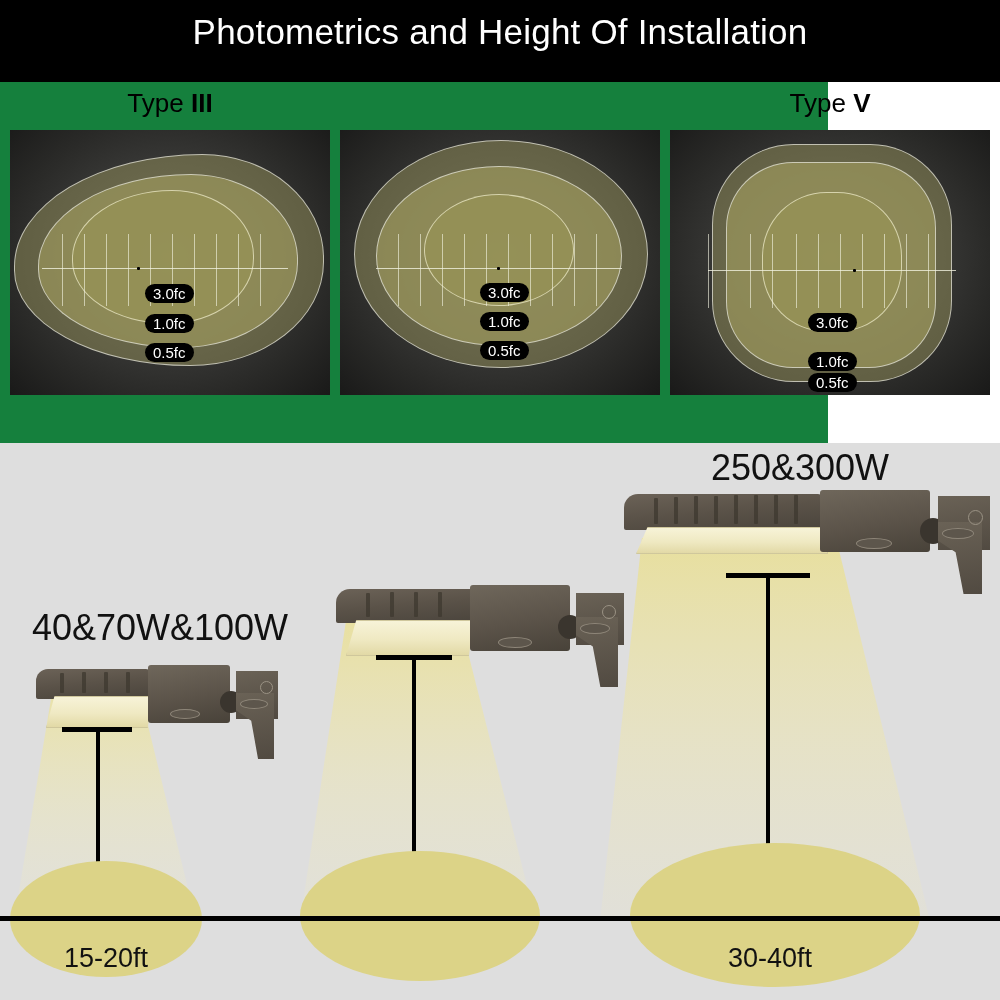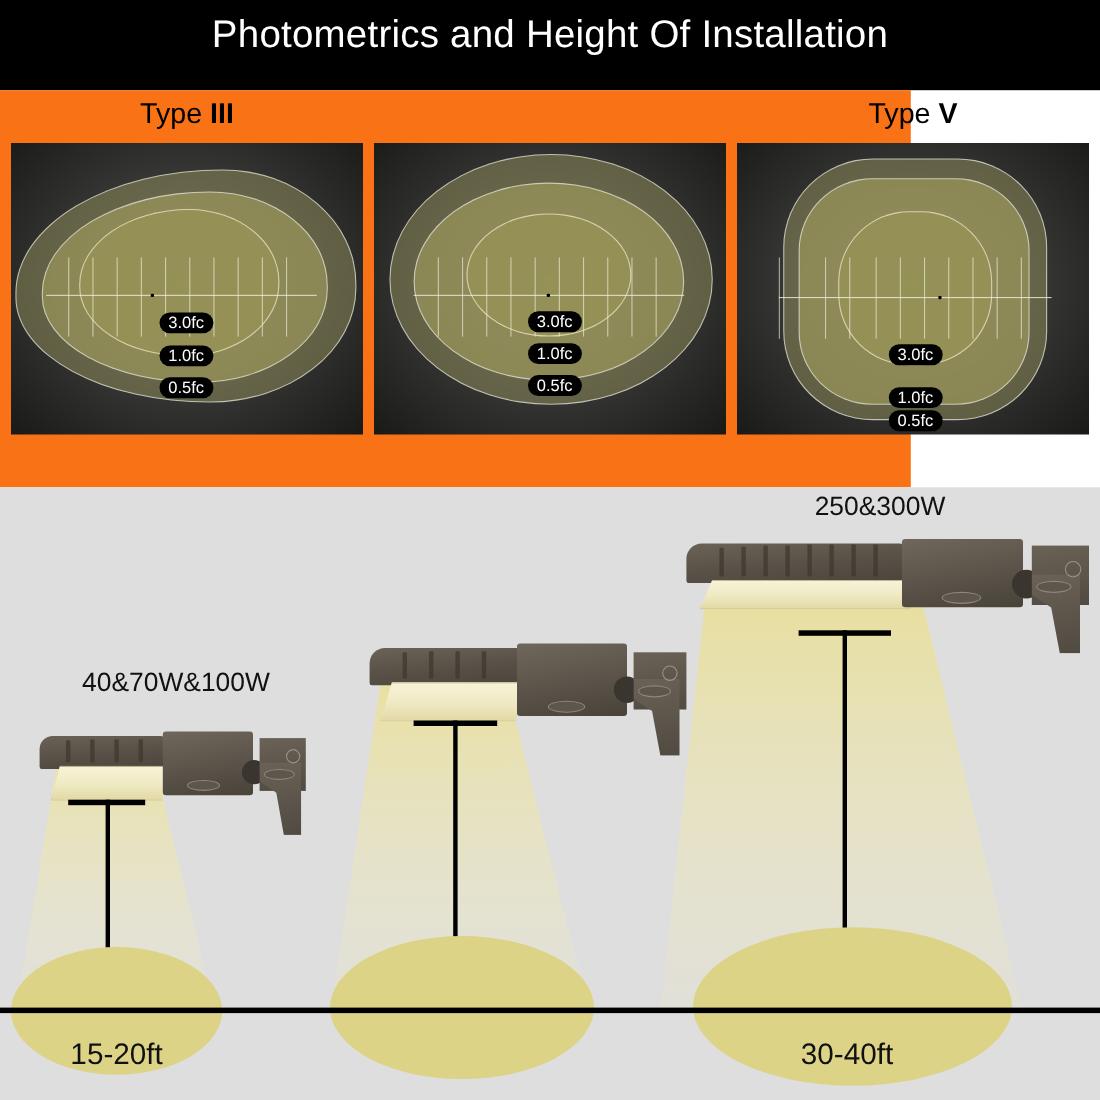--- a/index.html
+++ b/index.html
@@ -6,21 +6,21 @@
   body{width:1000px;height:1000px;overflow:hidden;background:#ffffff;
        font-family:"Liberation Sans",sans-serif;}
   .page{position:relative;width:1000px;height:1000px;}
 
   
   .banner{position:absolute;left:0;top:0;width:1000px;height:82px;background:#000;}
   .banner-title{position:absolute;left:0;top:12px;width:1000px;text-align:center;
       color:#fff;font-size:35px;font-weight:400;letter-spacing:.2px;white-space:nowrap;}
 
   
-  .photo-section{position:absolute;left:0;top:82px;width:828px;height:361px;background:#f97316;}
+  .photo-section{position:absolute;left:0;top:82px;width:828px;height:361px;background:#15803d;}
   .type-head{position:absolute;top:6px;font-size:26px;color:#000;text-align:center;white-space:nowrap;}
   .type-head .num{font-weight:700;}
   .th1{left:10px;width:320px;}
   .th2{left:340px;width:320px;}
   .th3{left:670px;width:320px;}
 
   .panel{position:absolute;top:48px;height:265px;overflow:hidden;
       background:radial-gradient(ellipse 78% 82% at 50% 48%, #4d4d4b 0%, #3b3b39 38%, #2a2a28 64%, #1c1c1b 86%, #131312 100%);}
   .p1{left:10px;width:320px;}
   .p2{left:340px;width:320px;}
@@ -58,21 +58,21 @@
       font-size:15px;line-height:19px;height:19px;padding:0 8px;white-space:nowrap;
       text-align:center;font-family:"Liberation Sans",sans-serif;}
 
   .caption{position:absolute;left:8px;top:398px;font-size:24px;color:#111;white-space:nowrap;}
   .caption .mh{margin-left:44px;}
 
   
   .install{position:absolute;left:0;top:443px;width:1000px;height:557px;background:#dedede;}
   .ground{position:absolute;left:0;top:473px;width:1000px;height:5px;background:#000;}
 
-  .wlabel{position:absolute;font-size:24px;color:#111;white-space:nowrap;text-align:center;}
+  .wlabel{position:absolute;font-size:36px;color:#111;white-space:nowrap;text-align:center;}
 
   
   .beam{position:absolute;}
   .pool{position:absolute;border-radius:50%;background:#dcd387;}
   .mast{position:absolute;width:4px;background:#000;}
   .cap{position:absolute;height:5px;background:#000;}
   .hlabel{position:absolute;font-size:27px;color:#111;text-align:center;white-space:nowrap;}
 
   
   .lum{position:absolute;}

